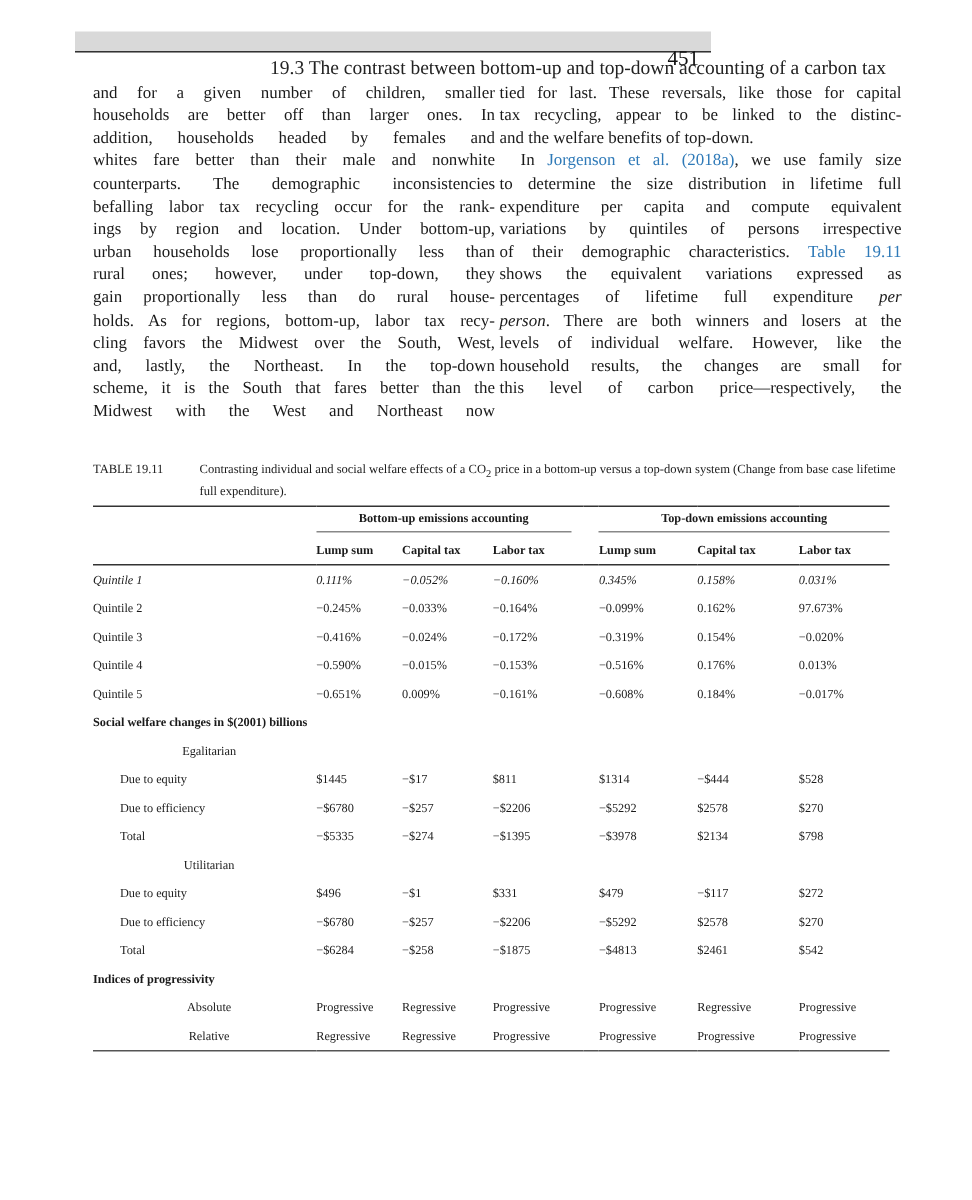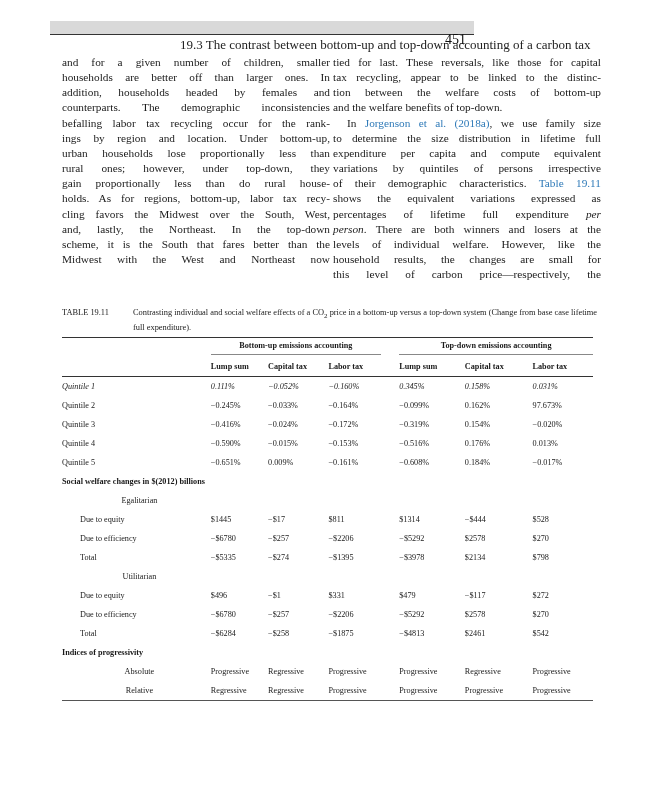--- a/index.html
+++ b/index.html
@@ -63,37 +63,37 @@
 <body>
 
 <div class="topbar"></div>
 <div class="running-title">19.3 The contrast between bottom-up and top-down accounting of a carbon tax</div>
 <div class="page-number">451</div>
 
 <div class="col left" id="leftcol">
     <span class="line">and for a given number of children, smaller</span>
     <span class="line">households are better off than larger ones. In</span>
     <span class="line">addition, households headed by females and</span>
+    <span class="line">whites fare better than their male and nonwhite</span>
     <span class="line">counterparts. The demographic inconsistencies</span>
     <span class="line">befalling labor tax recycling occur for the rank-</span>
     <span class="line">ings by region and location. Under bottom-up,</span>
     <span class="line">urban households lose proportionally less than</span>
     <span class="line">rural ones; however, under top-down, they</span>
     <span class="line">gain proportionally less than do rural house-</span>
     <span class="line">holds. As for regions, bottom-up, labor tax recy-</span>
     <span class="line">cling favors the Midwest over the South, West,</span>
     <span class="line">and, lastly, the Northeast. In the top-down</span>
     <span class="line">scheme, it is the South that fares better than the</span>
     <span class="line">Midwest with the West and Northeast now</span>
   </div>
 
 <div class="col right">
   <span class="line">tied for last. These reversals, like those for capital</span>
   <span class="line">tax recycling, appear to be linked to the distinc-</span>
-  <span class="line">tion between the welfare costs of bottom-up</span>
   <span class="line last">and the welfare benefits of top-down.</span>
   <span class="line indent"><span>In </span><span class="link">Jorgenson et al. (2018a)</span><span>, we use family size</span></span>
   <span class="line">to determine the size distribution in lifetime full</span>
   <span class="line">expenditure per capita and compute equivalent</span>
   <span class="line">variations by quintiles of persons irrespective</span>
   <span class="line"><span>of their demographic characteristics. </span><span class="link">Table 19.11</span></span>
   <span class="line">shows the equivalent variations expressed as</span>
   <span class="line"><span>percentages of lifetime full expenditure </span><i>per</i></span>
   <span class="line"><i>person</i><span>. There are both winners and losers at the</span></span>
   <span class="line">levels of individual welfare. However, like the</span>
@@ -184,21 +184,21 @@
         <td class="lbl">Quintile 5</td>
         <td>−0.651%</td>
         <td>0.009%</td>
         <td>−0.161%</td>
         <td></td>
         <td>−0.608%</td>
         <td>0.184%</td>
         <td>−0.017%</td>
       </tr>
       <tr class="section">
-        <td class="lbl">Social welfare changes in $(2012) billions</td>
+        <td class="lbl">Social welfare changes in $(2001) billions</td>
         <td colspan="7"></td>
       </tr>
       <tr class="sub">
         <td class="lbl">Egalitarian</td>
         <td colspan="7"></td>
       </tr>
       <tr class="subsub">
         <td class="lbl">Due to equity</td>
         <td>$1445</td>
         <td>−$17</td>

